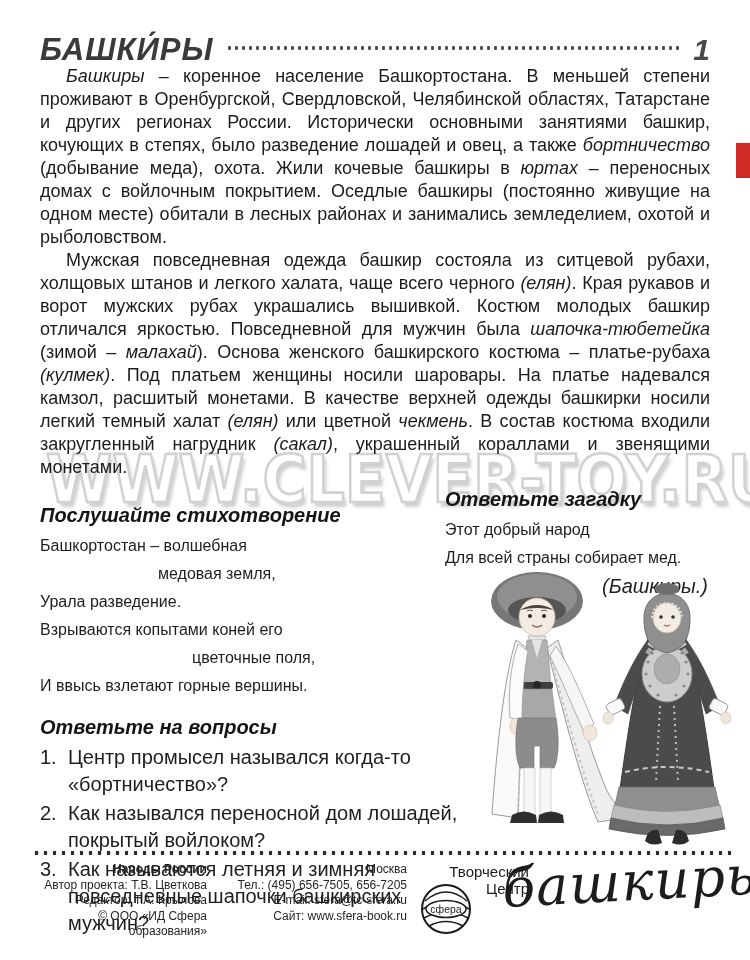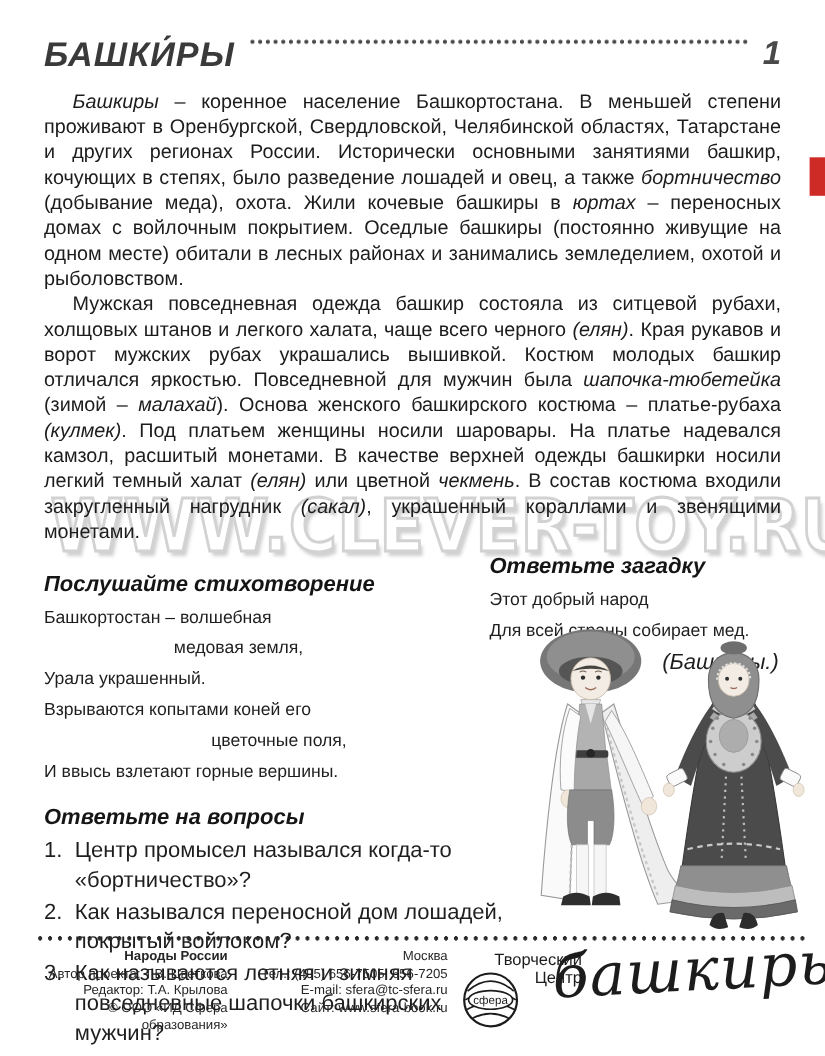--- a/index.html
+++ b/index.html
@@ -13,21 +13,21 @@
     font-family:"DejaVu Sans", sans-serif; font-weight:bold;
     font-size:60px; letter-spacing:0; white-space:nowrap;
     color:#ffffff; -webkit-text-stroke:2.5px #d2d2d2;
     text-shadow:3px 4px 3px rgba(150,150,150,0.45);
     transform:scaleY(1.1);
   }
   
   .red-tab { position:absolute; right:0; top:143px; width:14px; height:35px; background:#cf2b26; z-index:3; }
   
   .content { position:absolute; left:0; top:0; right:0; padding:34px 40px 0; z-index:2; }
-  .title-row { display:flex; align-items:flex-start; margin-bottom:16px; }
+  .title-row { display:flex; align-items:center; }
   .title {
     margin:0; font-size:31px; font-weight:bold; font-style:italic;
     letter-spacing:1px; color:#3a3a3a; line-height:1;
   }
   .leader {
     flex:1; height:8px; margin:0 12px 3px 12px;
     background-image:radial-gradient(circle,#4a4a4a 1.7px,transparent 2px);
     background-size:7px 8px; background-repeat:repeat-x; background-position:0 50%;
   }
   .pagenum { font-size:30px; font-weight:bold; font-style:italic; color:#494949; line-height:1; }
@@ -85,21 +85,21 @@
     </div>
 
     <p class="para"><i>Башкиры</i><span> – коренное население Башкортостана. В меньшей степени проживают в Оренбургской, Свердловской, Челябинской областях, Татарстане и других регионах России. Исторически основными занятиями башкир, кочующих в степях, было разведение лошадей и овец, а также </span><i>бортничество</i><span> (добывание меда), охота. Жили кочевые башкиры в </span><i>юртах</i><span> – переносных домах с войлочным покрытием. Оседлые башкиры (постоянно живущие на одном месте) обитали в лесных районах и занимались земледелием, охотой и рыболовством.</span></p>
     <p class="para"><span>Мужская повседневная одежда башкир состояла из ситцевой рубахи, холщовых штанов и легкого халата, чаще всего черного </span><i>(елян)</i><span>. Края рукавов и ворот мужских рубах украшались вышивкой. Костюм молодых башкир отличался яркостью. Повседневной для мужчин была </span><i>шапочка-тюбетейка</i><span> (зимой – </span><i>малахай</i><span>). Основа женского башкирского костюма – платье-рубаха </span><i>(кулмек)</i><span>. Под платьем женщины носили шаровары. На платье надевался камзол, расшитый монетами. В качестве верхней одежды башкирки носили легкий темный халат </span><i>(елян)</i><span> или цветной </span><i>чекмень</i><span>. В состав костюма входили закругленный нагрудник </span><i>(сакал)</i><span>, украшенный кораллами и звенящими монетами.</span></p>
 
     <div class="two-col">
       <div class="col-poem">
         <p class="sec-head">Послушайте стихотворение</p>
         <div class="poem-line">Башкортостан – волшебная</div>
         <div class="poem-line pad1">медовая земля,</div>
-        <div class="poem-line">Урала украшенный.</div>
+        <div class="poem-line">Урала разведение.</div>
         <div class="poem-line">Взрываются копытами коней его</div>
         <div class="poem-line pad2">цветочные поля,</div>
         <div class="poem-line">И ввысь взлетают горные вершины.</div>
       </div>
       <div class="col-riddle">
         <p class="sec-head">Ответьте загадку</p>
         <div class="riddle-line">Этот добрый народ</div>
         <div class="riddle-line">Для всей страны собирает мед.</div>
         <div class="riddle-answer">(Башкиры.)</div>
       </div>

